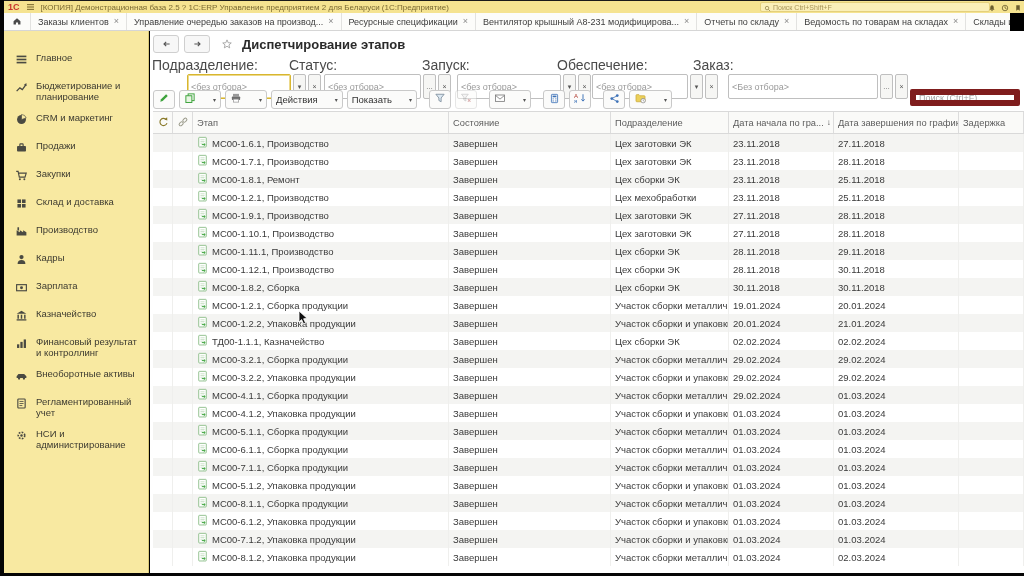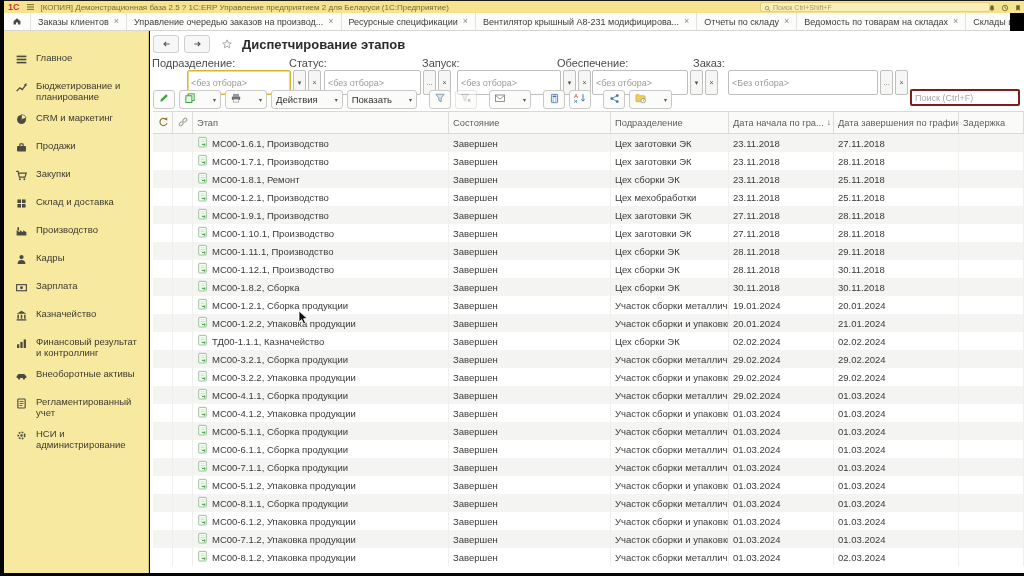--- a/index.html
+++ b/index.html
@@ -33,39 +33,39 @@
   
   .main{position:absolute;left:150px;top:31px;right:0;bottom:3px;background:#fff;overflow:hidden;}
   .navrow{height:26px;display:flex;align-items:center;gap:5px;padding-left:3px;}
   .navbtn{width:24px;height:16px;border:1px solid #cfcfcf;border-radius:3px;background:#f7f7f7;
           display:flex;align-items:center;justify-content:center;}
   .page-title{font-size:13px;font-weight:700;color:#2b2b2b;margin-left:4px;}
   .star{margin-left:6px;display:flex;align-items:center;}
   
   .filters{position:relative;height:30px;}
   .fgroup{position:absolute;top:0;}
-  .flabel{font-size:11px;color:#4a4a4a;margin-bottom:1px;}
+  .flabel{font-size:14px;color:#4a4a4a;margin-bottom:1px;}
   .fctrl{display:flex;align-items:stretch;height:25px;padding-left:35px;}
   .finput{border:1px solid #bfbfbf;border-radius:2px;background:#fff;display:flex;align-items:center;
           padding:0 3px;box-sizing:border-box;}
   .finput input{border:none;outline:none;background:transparent;width:100%;font-size:9px;color:#333;padding:0;
                 font-family:inherit;}
   .finput input::placeholder{color:#9a9a9a;}
   .fgroup.focused .finput{border:1px solid #d8b62f;box-shadow:0 0 0 1px #ecd98a inset;}
   .fbtn{width:13px;margin-left:2px;border:1px solid #bfbfbf;border-radius:2px;background:#f6f6f4;
         display:flex;align-items:center;justify-content:center;font-size:7px;color:#555;box-sizing:border-box;}
   
   .toolbar{height:24px;display:flex;align-items:center;gap:4px;padding-left:3px;position:relative;}
   .tbtn{height:19px;min-width:22px;border:1px solid #c9c9c9;border-radius:3px;background:#fbfbfa;
         display:flex;align-items:center;justify-content:center;gap:17px;padding:0 4px;box-sizing:border-box;
         font-size:9.5px;color:#333;white-space:nowrap;}
   .caret{font-size:6px;color:#555;}
   .sep{width:4px;}
   .disabled{opacity:.45;}
-  .quicksearch{position:absolute;right:4px;top:2px;width:110px;height:17px;border:2px solid #7f1d1d;
+  .quicksearch{position:absolute;right:4px;top:2px;width:110px;height:17px;border:6px solid #7f1d1d;
                border-radius:2px;display:flex;padding:0 3px;box-sizing:border-box;}
   .quicksearch input{border:none;outline:none;width:100%;font-size:9px;color:#333;padding:0;font-family:inherit;}
   .quicksearch input::placeholder{color:#a5a5a5;}
   
   .table{position:absolute;left:3px;right:0;top:80px;bottom:0;overflow:hidden;}
   .tgrid{display:grid;grid-template-columns:20px 20px 256px 162px 118px 105px 125px minmax(0,1fr);}
   .thead{height:21px;background:#fafaf8;border-top:1px solid #d9d9d9;border-bottom:1px solid #d9d9d9;}
   .th{border-right:1px solid #dcdcdc;display:flex;align-items:center;gap:3px;padding:0 4px;font-size:9.3px;
       color:#5c5c5c;overflow:hidden;white-space:nowrap;box-sizing:border-box;}
   .th.icon{justify-content:center;padding:0;}

